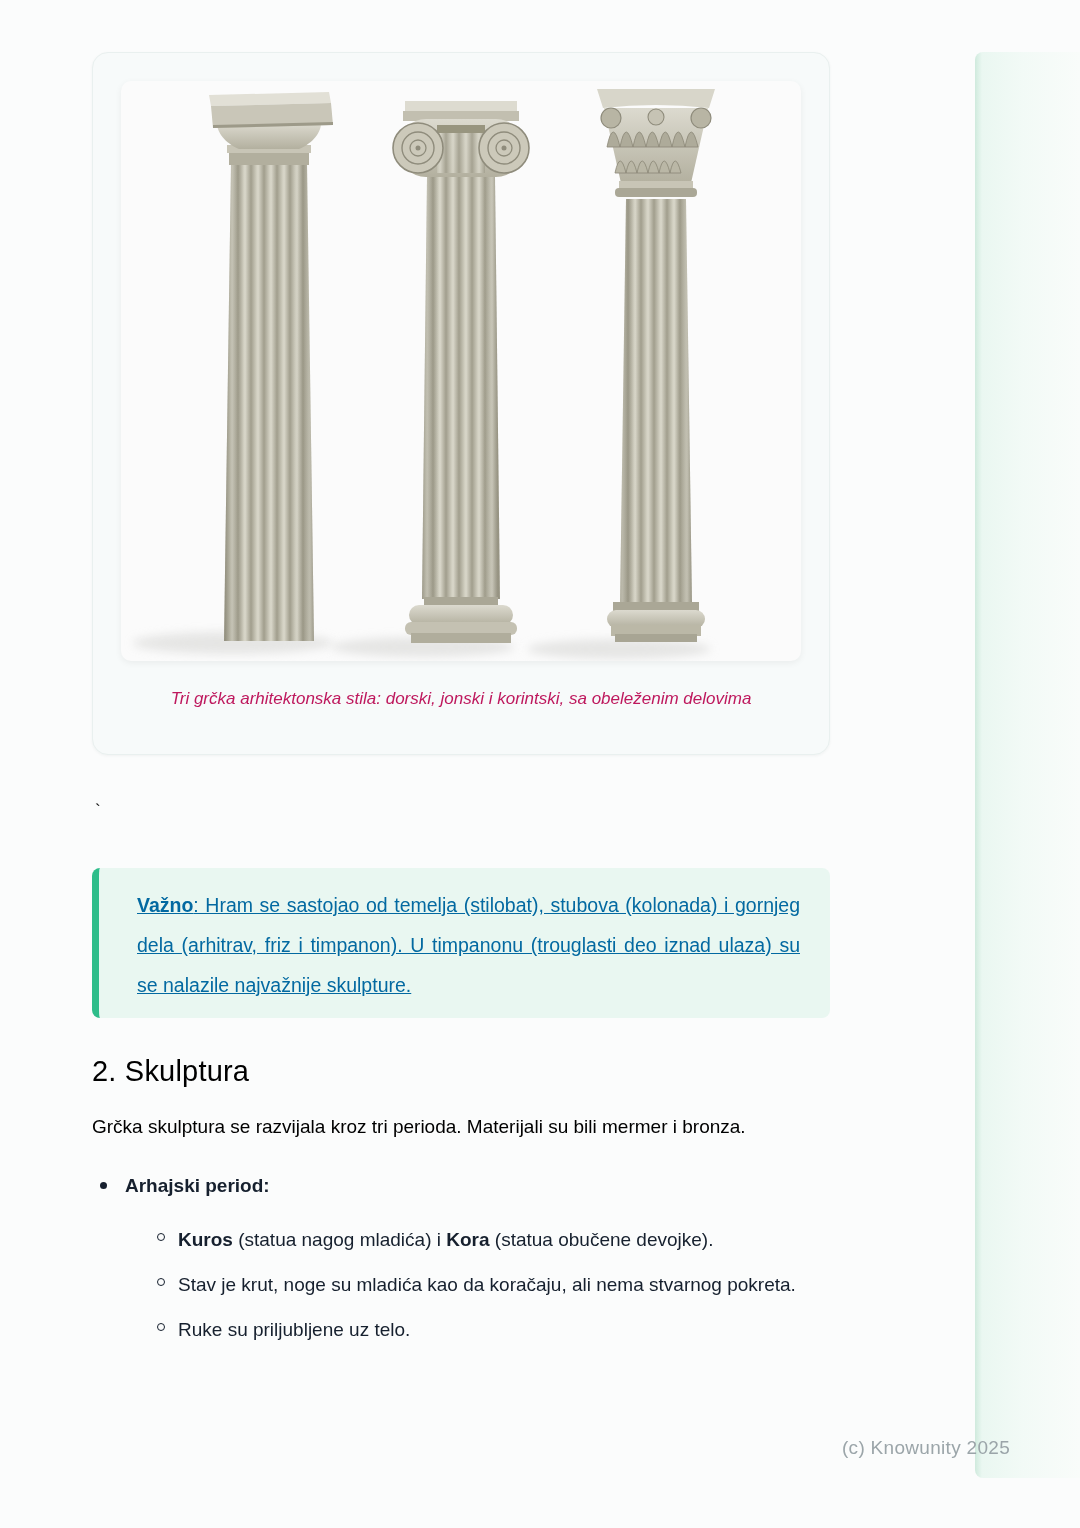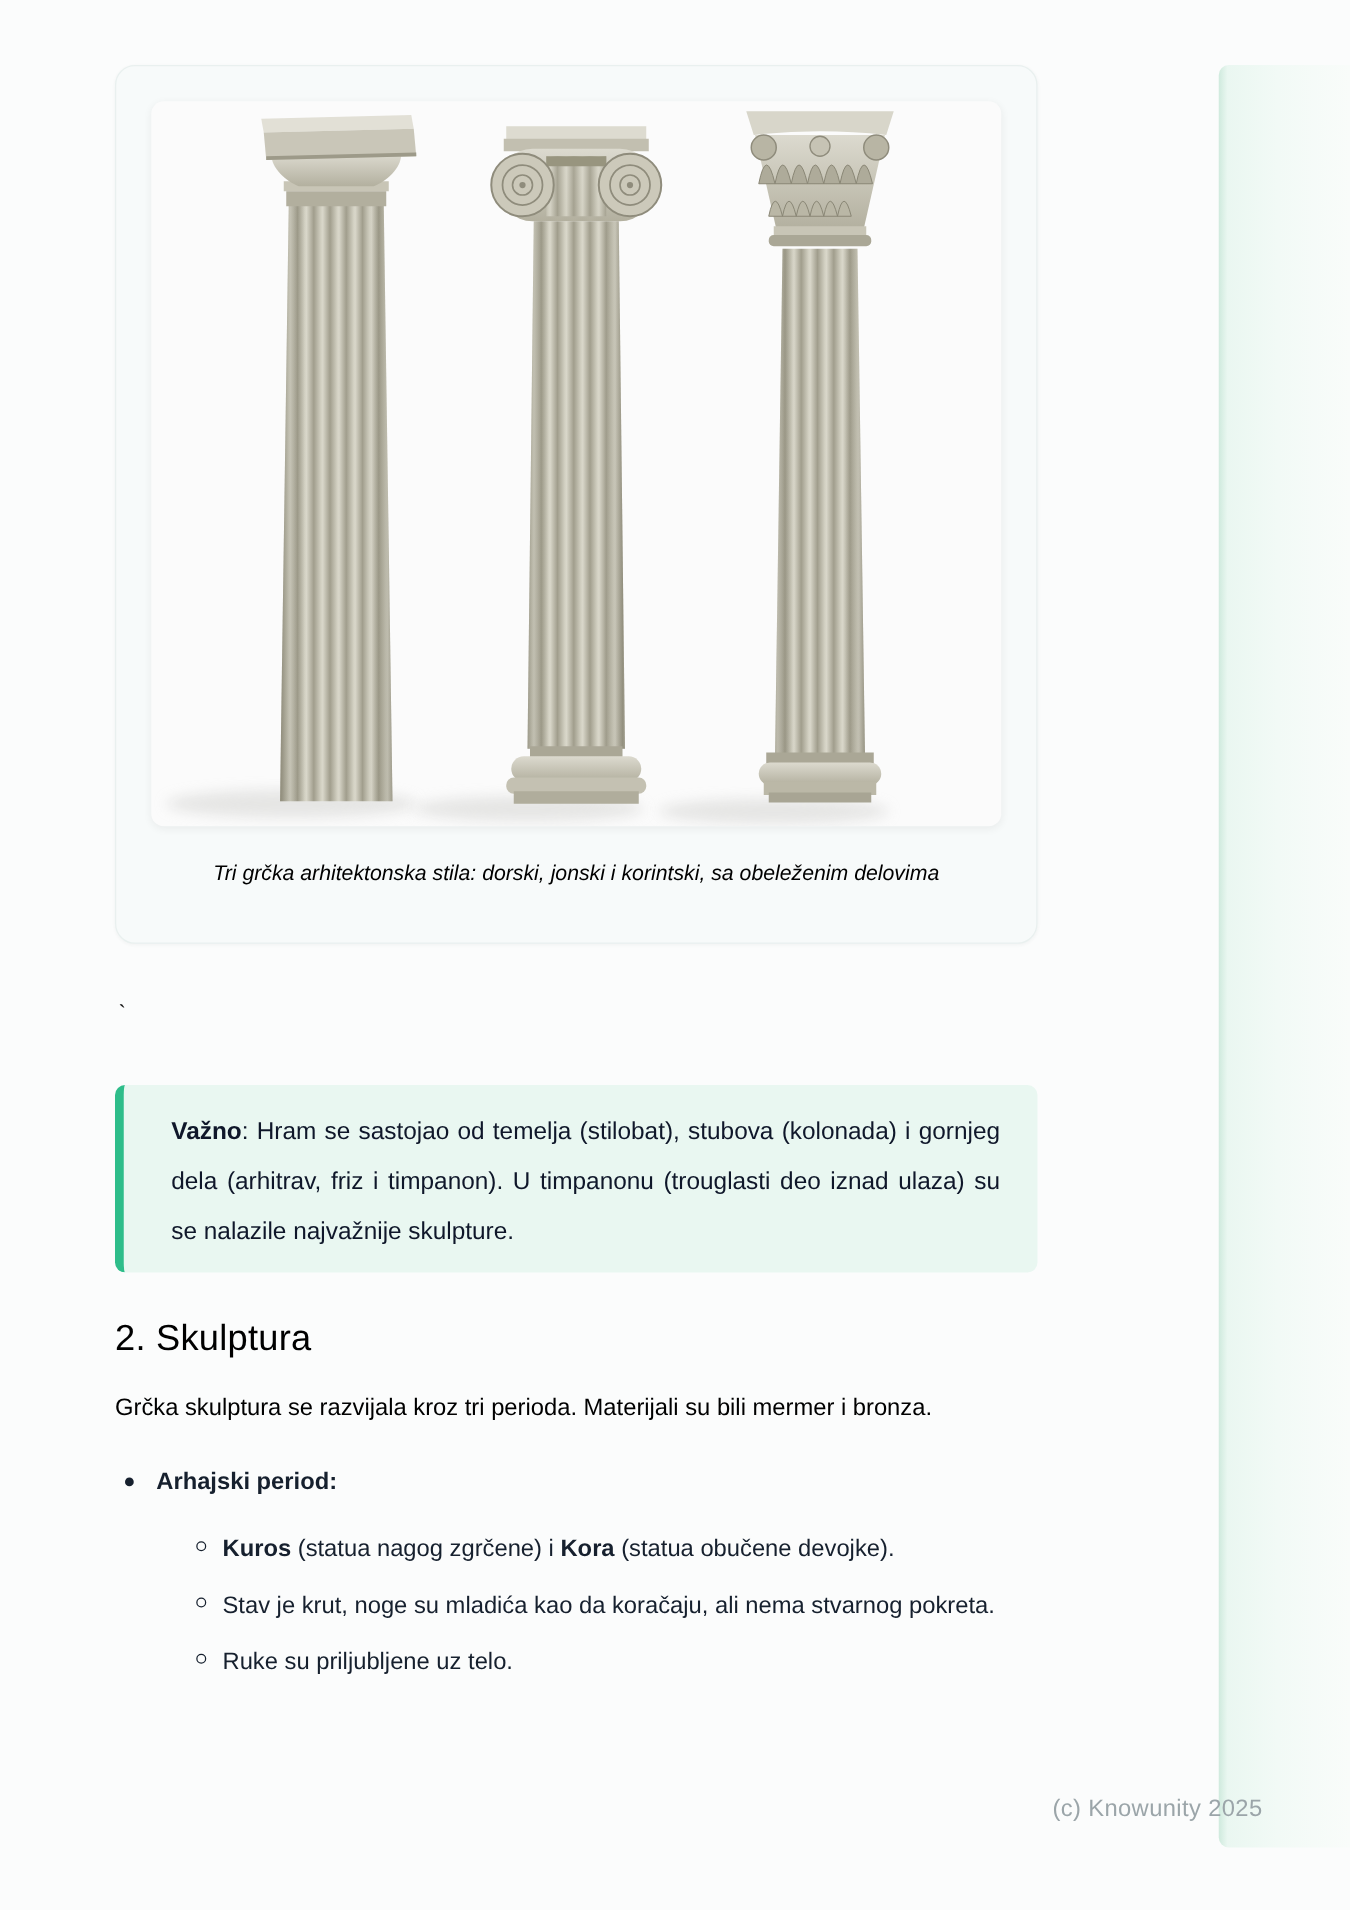--- a/index.html
+++ b/index.html
@@ -45,21 +45,21 @@
     border-radius: 10px;
     box-shadow: 0 2px 7px rgba(0,0,0,.06);
     overflow: hidden;
   }
   figcaption {
     margin-top: 24px;
     text-align: center;
     font-style: italic;
     font-size: 17px;
     line-height: 1.7;
-    color: #000000;
+    color: #be185d;
   }
   .cap-line { display: block; }
   
   .stray {
     margin: 46px 0 0 3px;
     height: 22px;
     font-size: 17px;
     color: #111;
   }
   
@@ -67,21 +67,22 @@
     margin-top: 45px;
     background: #e9f7f1;
     border-left: 7px solid #2ebd8a;
     border-radius: 8px;
     padding: 17px 30px 13px 38px;
   }
   .callout p {
     font-size: 19.5px;
     line-height: 40px;
     text-align: justify;
-    color: #0f172a;
+    color: #0369a1;
+    text-decoration: underline;
   }
   .callout strong { font-weight: 700; }
   
   h2.section-heading {
     margin-top: 37px;
     font-size: 29px;
     font-weight: 400;
     color: #000000;
     letter-spacing: .2px;
   }
@@ -228,21 +229,21 @@
     <p class="intro">Grčka skulptura se razvijala kroz tri perioda. Materijali su bili mermer i bronza.</p>
 
     <div class="main-list">
       <div class="li-row">
         <span class="bullet-dot"></span>
         <span class="li-label">Arhajski period:</span>
       </div>
       <div class="sub-list">
         <div class="sub-li">
           <span class="bullet-circle"></span>
-          <span class="sub-text"><strong>Kuros</strong><span> (statua nagog zgrčene) i </span><strong>Kora</strong><span> (statua obučene devojke).</span></span>
+          <span class="sub-text"><strong>Kuros</strong><span> (statua nagog mladića) i </span><strong>Kora</strong><span> (statua obučene devojke).</span></span>
         </div>
         <div class="sub-li">
           <span class="bullet-circle"></span>
           <span class="sub-text">Stav je krut, noge su mladića kao da koračaju, ali nema stvarnog pokreta.</span>
         </div>
         <div class="sub-li">
           <span class="bullet-circle"></span>
           <span class="sub-text">Ruke su priljubljene uz telo.</span>
         </div>
       </div>

